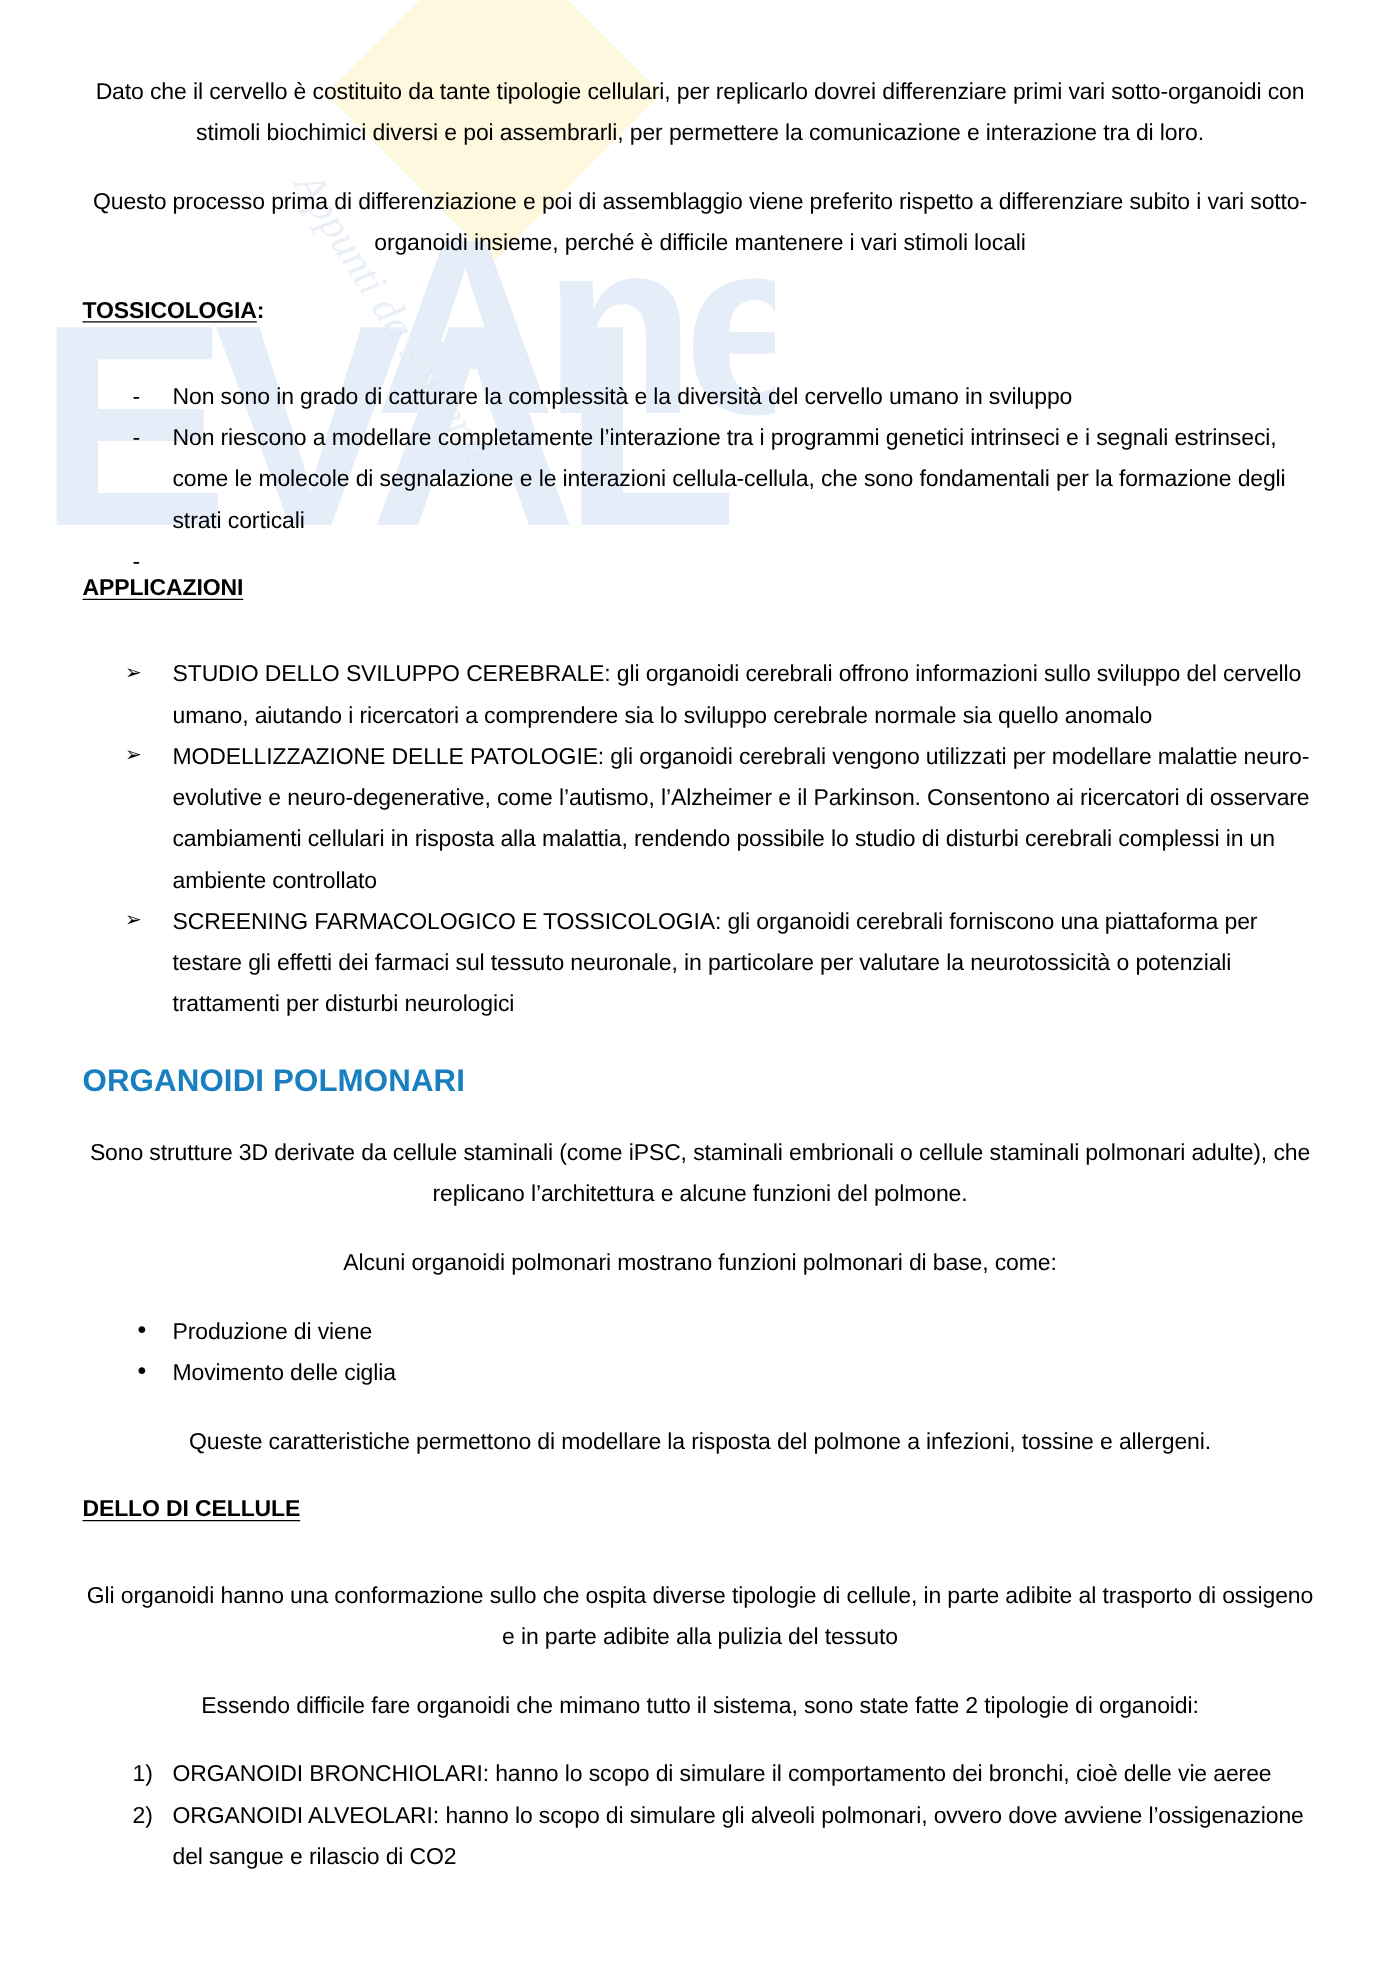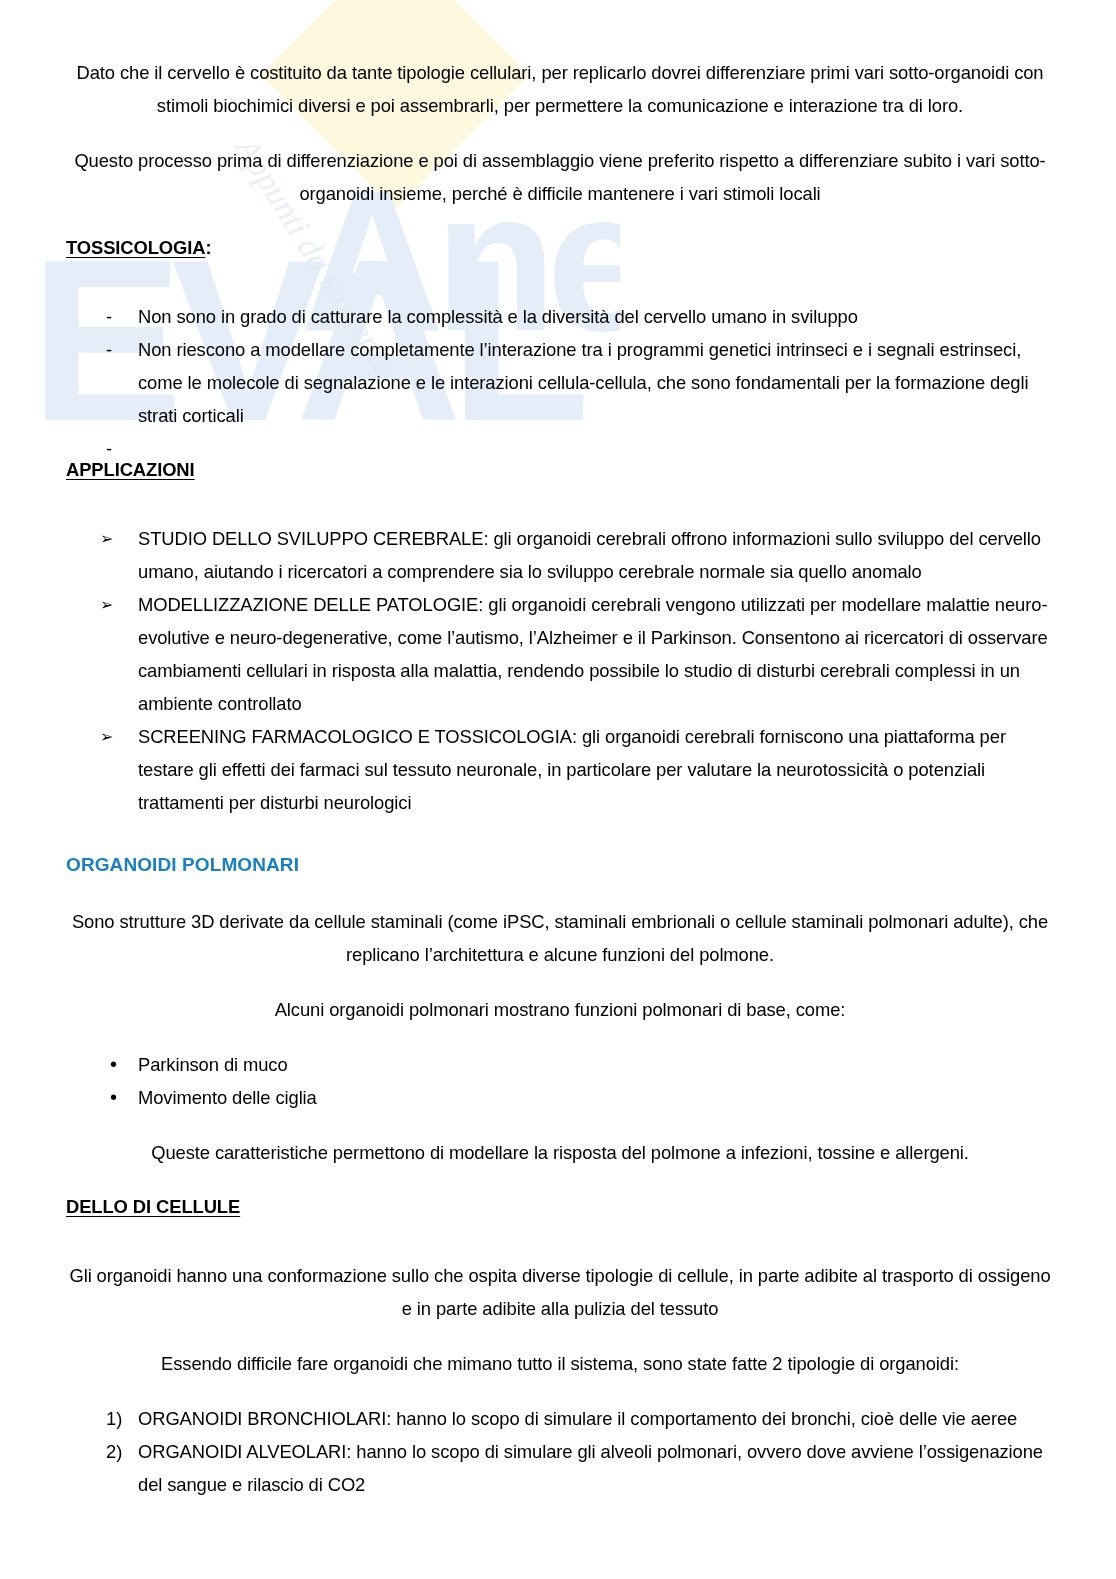--- a/index.html
+++ b/index.html
@@ -55,21 +55,21 @@
     display: inline-block;
     letter-spacing: -0.1px;
   }
   .heading-wrap { margin: 0 0 16px 0; }
   .heading-underline span.u {
     text-decoration: underline;
     text-underline-offset: 3px;
   }
 
   h2.section-title {
-    font-size: 19px;
+    font-size: 25px;
     line-height: 32px;
     font-weight: bold;
     color: #1a7fc1;
     margin: 30px 0 24px 0;
     letter-spacing: 0.1px;
   }
 
   ul.list, ol.list {
     margin: 0 0 22px 0;
     padding: 0;
@@ -147,21 +147,21 @@
     </ul>
 
     <h2 class="section-title">ORGANOIDI POLMONARI</h2>
 
     <p class="para">Sono strutture 3D derivate da cellule staminali (come iPSC, staminali embrionali o cellule staminali polmonari adulte), che replicano l’architettura e alcune funzioni del polmone.</p>
 
 
     <p class="para">Alcuni organoidi polmonari mostrano funzioni polmonari di base, come:</p>
 
     <ul class="list dot">
-      <li><span class="mark">•</span><span>Parkinson di muco</span></li>
+      <li><span class="mark">•</span><span>Produzione di viene</span></li>
       <li><span class="mark">•</span><span>Movimento delle ciglia</span></li>
     </ul>
 
     <p class="para">Queste caratteristiche permettono di modellare la risposta del polmone a infezioni, tossine e allergeni.</p>
 
     <div class="heading-wrap">
       <h3 class="heading-underline"><span class="u">DELLO DI CELLULE</span></h3>
     </div>
 
     <p class="para">Gli organoidi hanno una conformazione sullo che ospita diverse tipologie di cellule, in parte adibite al trasporto di ossigeno e in parte adibite alla pulizia del tessuto</p>

